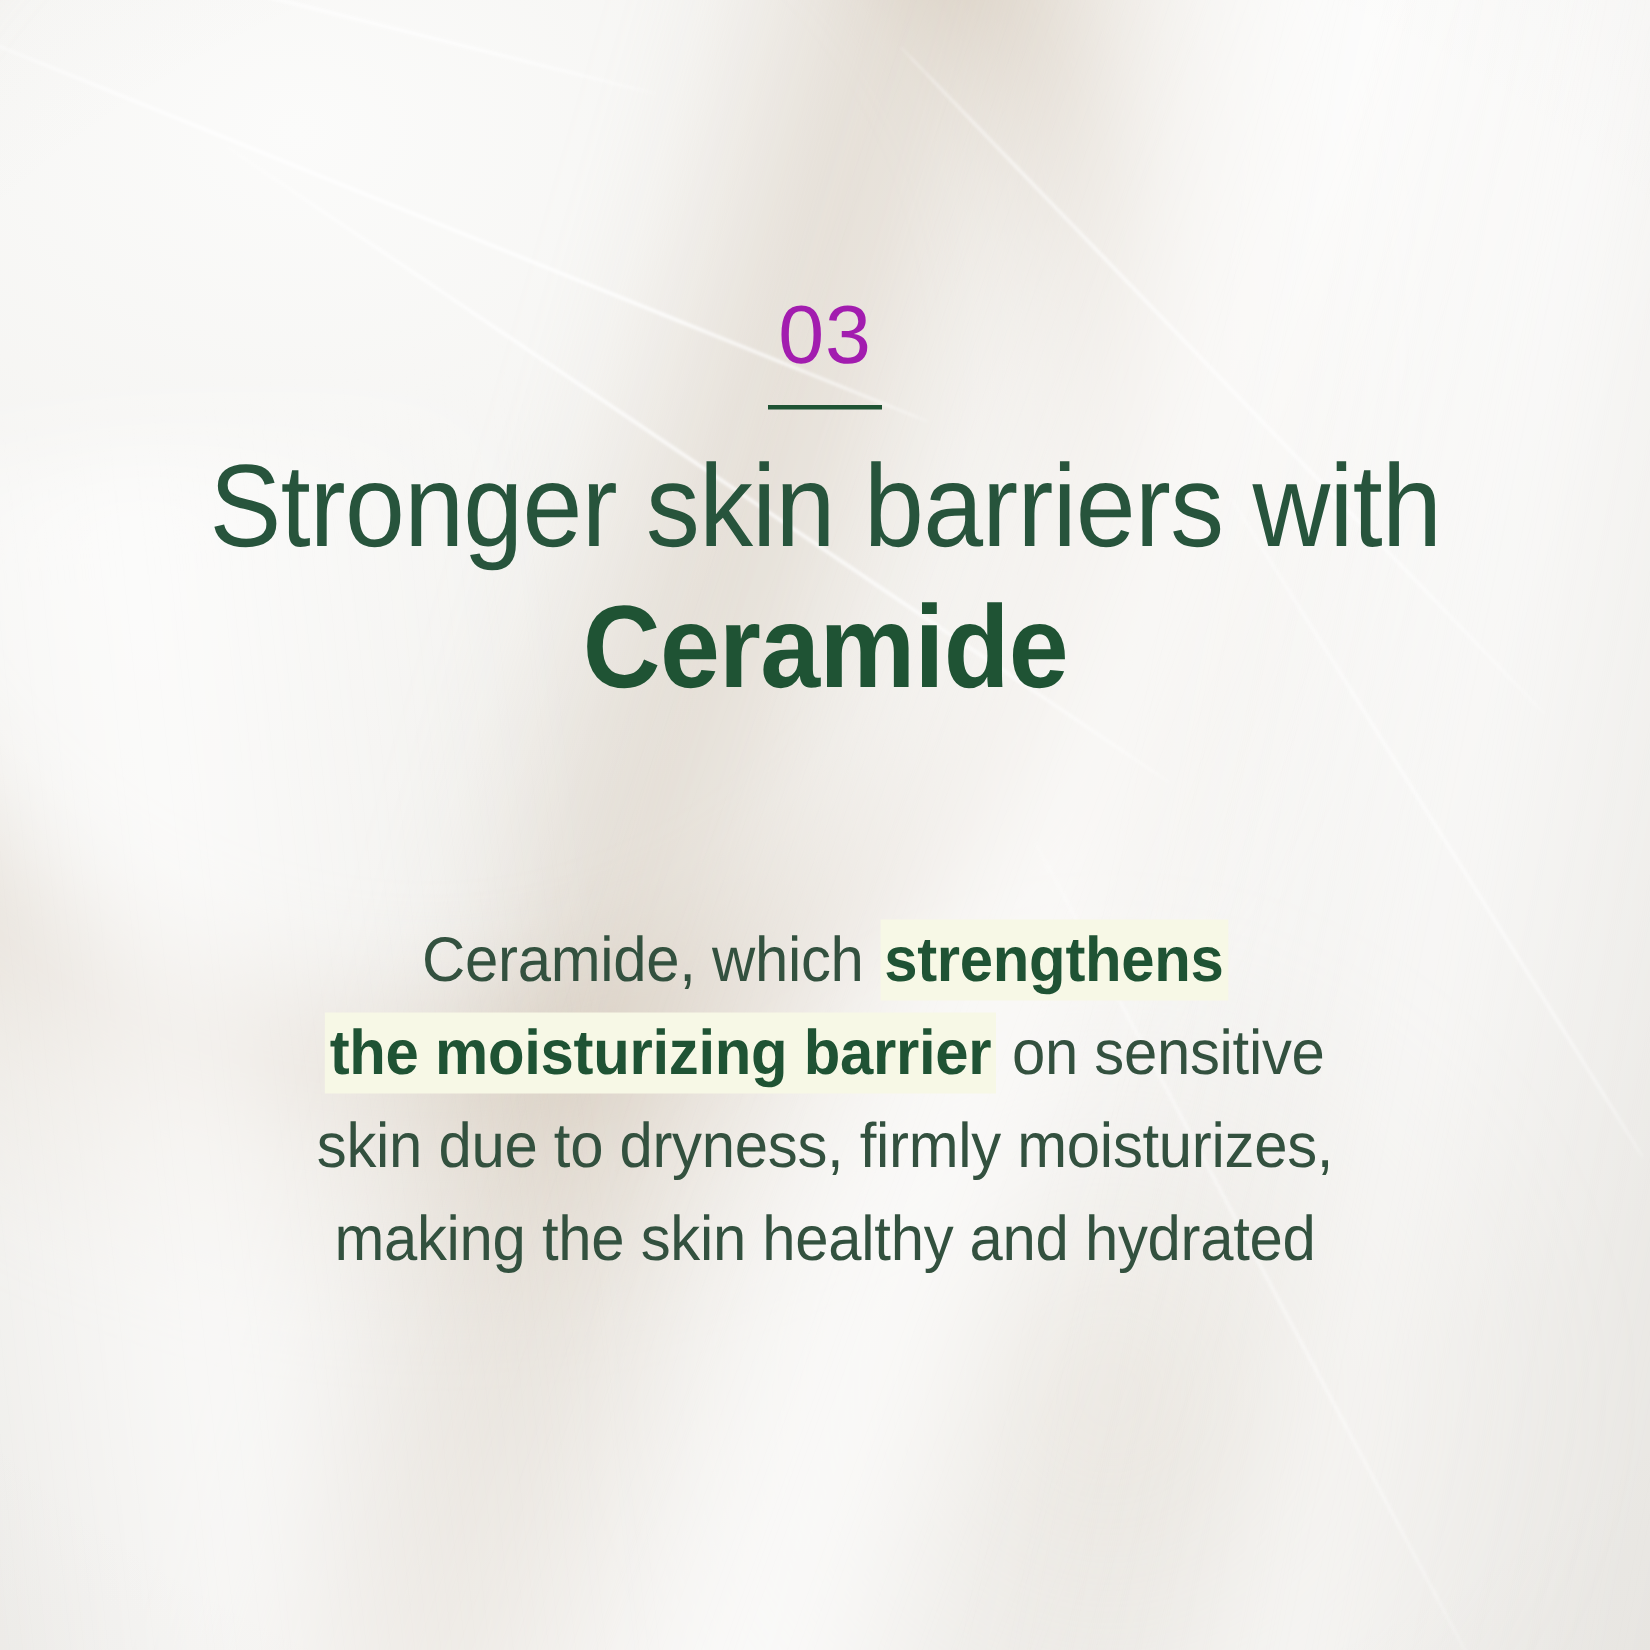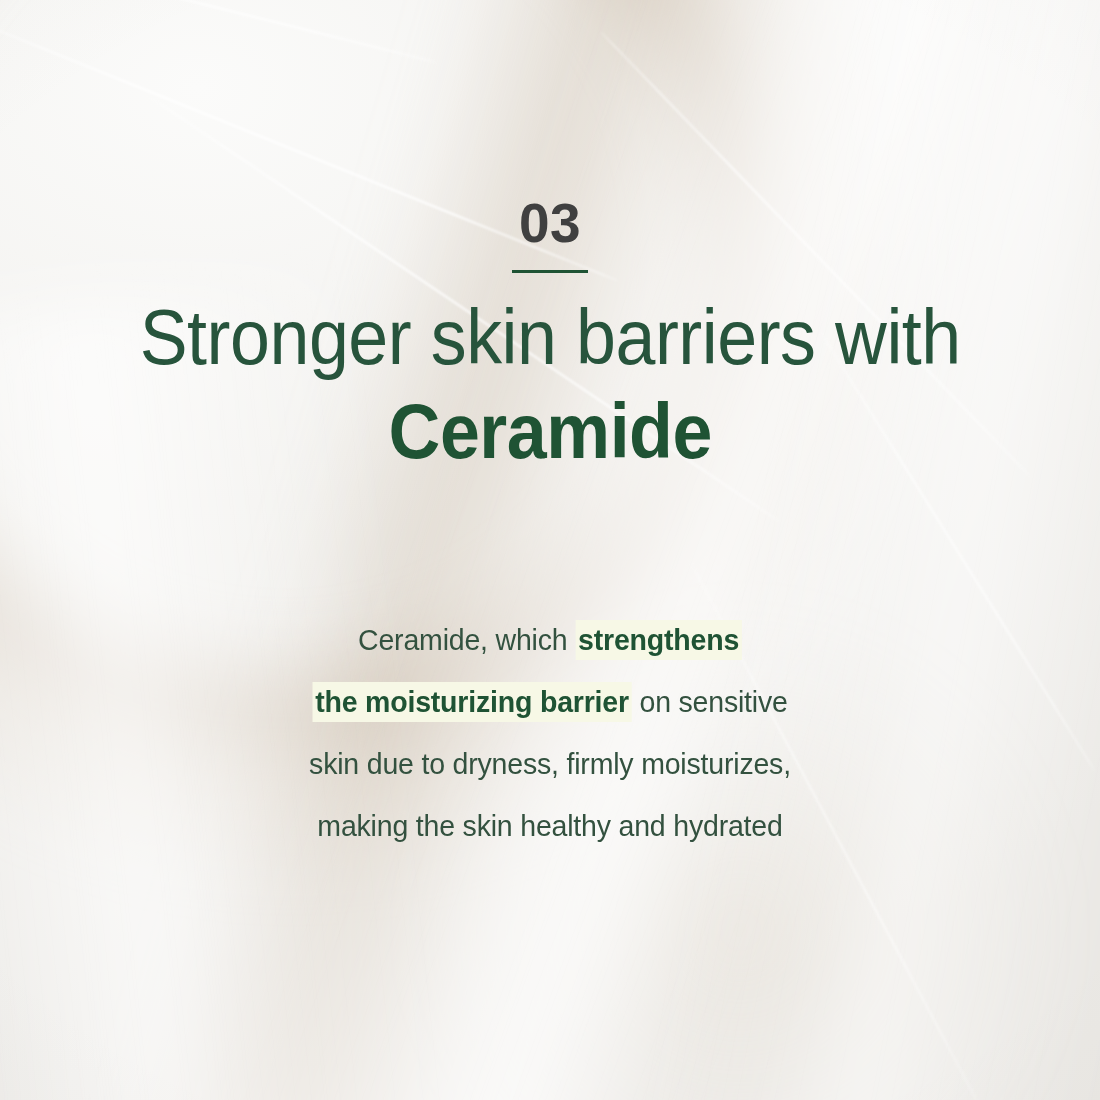--- a/index.html
+++ b/index.html
@@ -196,23 +196,23 @@
   
   .step-block {
     margin-top: 196px;
     display: flex;
     flex-direction: column;
     align-items: center;
   }
   .step-number {
     font-family: "Liberation Sans", sans-serif;
     font-size: 55px;
-    font-weight: 700;
+    font-weight: 400;
     line-height: 1;
-    color: #404040;
+    color: #a21caf;
     letter-spacing: 0.5px;
   }
   .step-rule {
     margin-top: 19px;
     width: 76px;
     height: 3px;
     background: #1f5334;
   }
 
   
@@ -238,21 +238,21 @@
     color: #1f5334;
     letter-spacing: -0.5px;
     transform: scaleX(0.92);
   }
 
   
   .body-copy {
     margin-top: 112px;
     width: 760px;
     font-family: "Liberation Sans", sans-serif;
-    font-size: 30px;
+    font-size: 42px;
     font-weight: 400;
     color: #33513f;
     line-height: 62px;
     letter-spacing: -0.2px;
   }
   .body-line {
     display: block;
     white-space: nowrap;
     transform: scaleX(0.95);
   }

